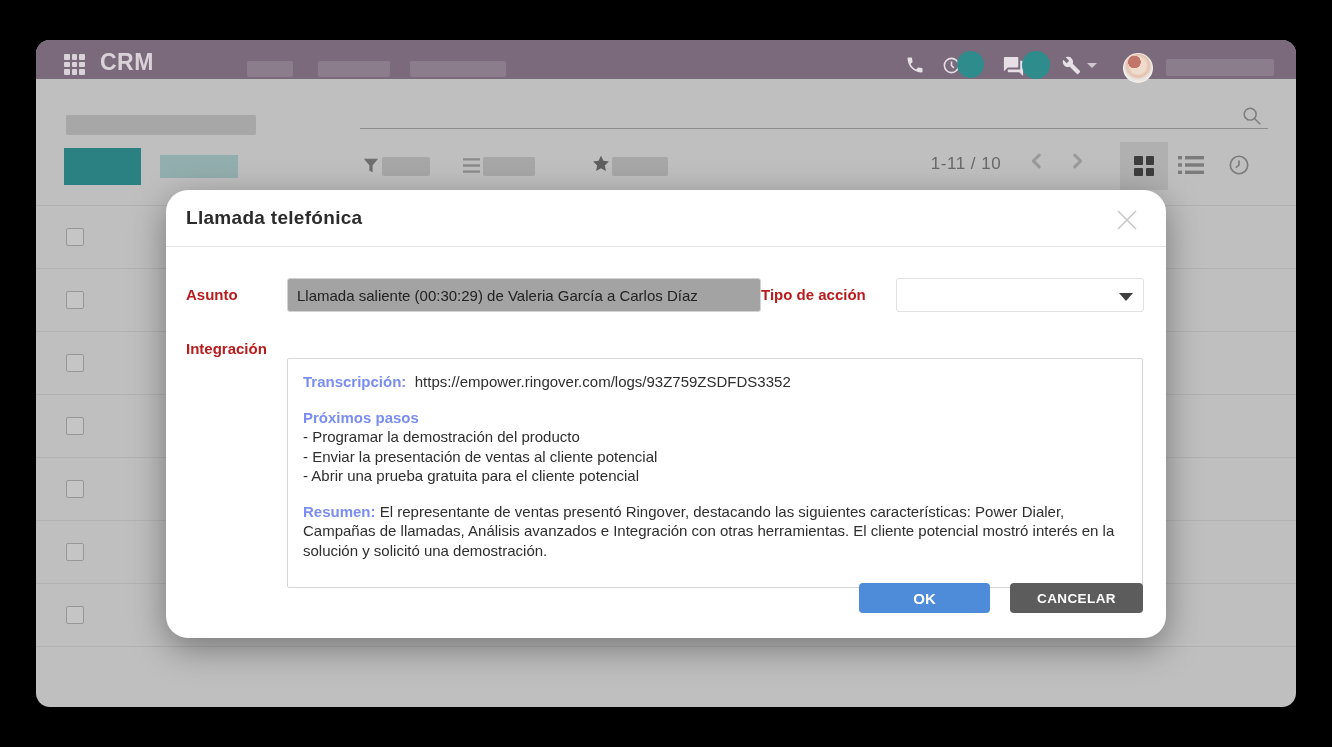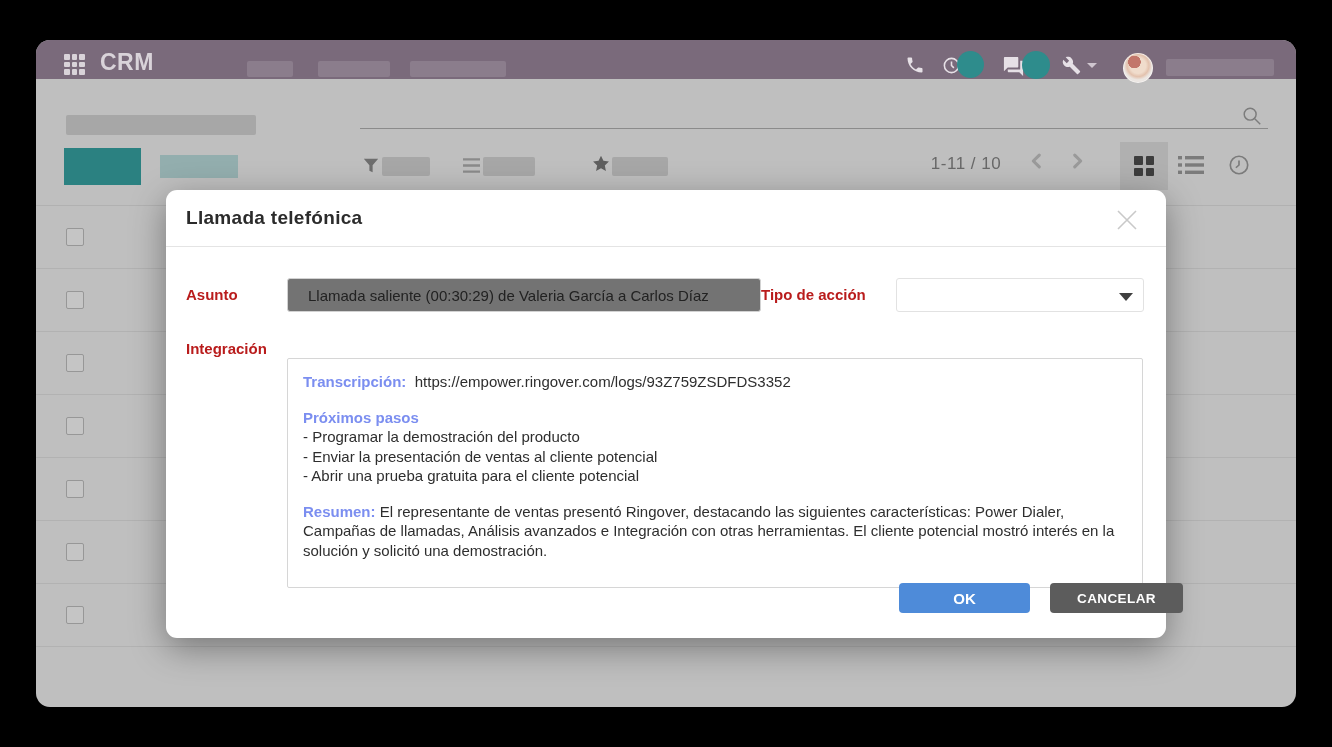--- a/index.html
+++ b/index.html
@@ -62,46 +62,46 @@
   .mag { position:absolute; left:1205px; top:17px; cursor:pointer; }
 
   
   .rows { position:absolute; left:0; top:117px; right:0; border-top:1px solid #b1b1b1; }
   .row { position:relative; height:63px; border-bottom:1px solid #b2b2b2; cursor:pointer; }
   .row .cb { position:absolute; left:30px; top:22px; width:18px; height:18px;
              background:#c5c5c5; border:1px solid #979797; border-radius:2px; cursor:pointer; }
 
   
   .modal { position:absolute; left:130px; top:150px; width:1000px; height:448px;
-           background:#fff; border-radius:11px;
+           background:#fff; border-radius:22px;
            box-shadow:0 10px 35px rgba(0,0,0,.38); }
   .m-head { position:relative; height:57px; border-bottom:1px solid #e4e4e4; }
   .m-title { position:absolute; left:20px; top:17px; font-size:19px; font-weight:bold;
              color:#2b2b2b; letter-spacing:.3px; }
   .m-close { position:absolute; right:26px; top:17px; width:26px; height:26px; cursor:pointer; }
   .lbl { position:absolute; font-size:15px; font-weight:bold; color:#b91c1c; }
   .lbl-subject { left:20px; top:96px; }
   .lbl-action  { left:595px; top:96px; }
   .lbl-desc    { left:20px; top:150px; }
   .inp-subject { position:absolute; left:121px; top:88px; width:474px; height:34px;
-                 border:1px solid #d2d2d2; border-radius:3px; background:#737373;
-                 font-family:inherit; font-size:15px; color:#222; padding:0 20px; }
+                 border:1px solid #d2d2d2; border-radius:3px; background:#a3a3a3;
+                 font-family:inherit; font-size:15px; color:#222; padding:0 9px; }
   .sel-action { position:absolute; left:730px; top:88px; width:248px; height:34px;
                 border:1px solid #e2e2e2; border-radius:3px; background:#fff; cursor:pointer; }
   .sel-action .sel-caret { position:absolute; right:10px; top:14px; width:0; height:0;
                 border-left:7px solid transparent; border-right:7px solid transparent;
                 border-top:8px solid #3f3f3f; }
   .desc-box { position:absolute; left:121px; top:140px; width:856px; height:230px;
               border:1px solid #d6d6d6; border-radius:2px; background:#fff;
               padding:13px 15px; font-size:15px; line-height:19.5px; color:#2e2e2e;
               overflow:hidden; cursor:text;margin-top:28px; }
   .desc-box p + p { margin-top:16px; }
   .accent { color:#7b8ef0; font-weight:bold; }
   .m-btn { position:absolute; top:393px; height:30px; border:none; border-radius:4px;
-           color:#fff; font-family:inherit; font-weight:bold; cursor:pointer;margin-left:40px; }
+           color:#fff; font-family:inherit; font-weight:bold; cursor:pointer; }
   .btn-ok { left:693px; width:131px; background:#4e8bd9; font-size:15px; }
   .btn-cancel { left:844px; width:133px; background:#5c5c5c; font-size:13.5px; letter-spacing:.4px; }
 
   svg { display:block; }
 </style>
 </head>
 <body>
 
 <div class="stage">
   <div class="window">

